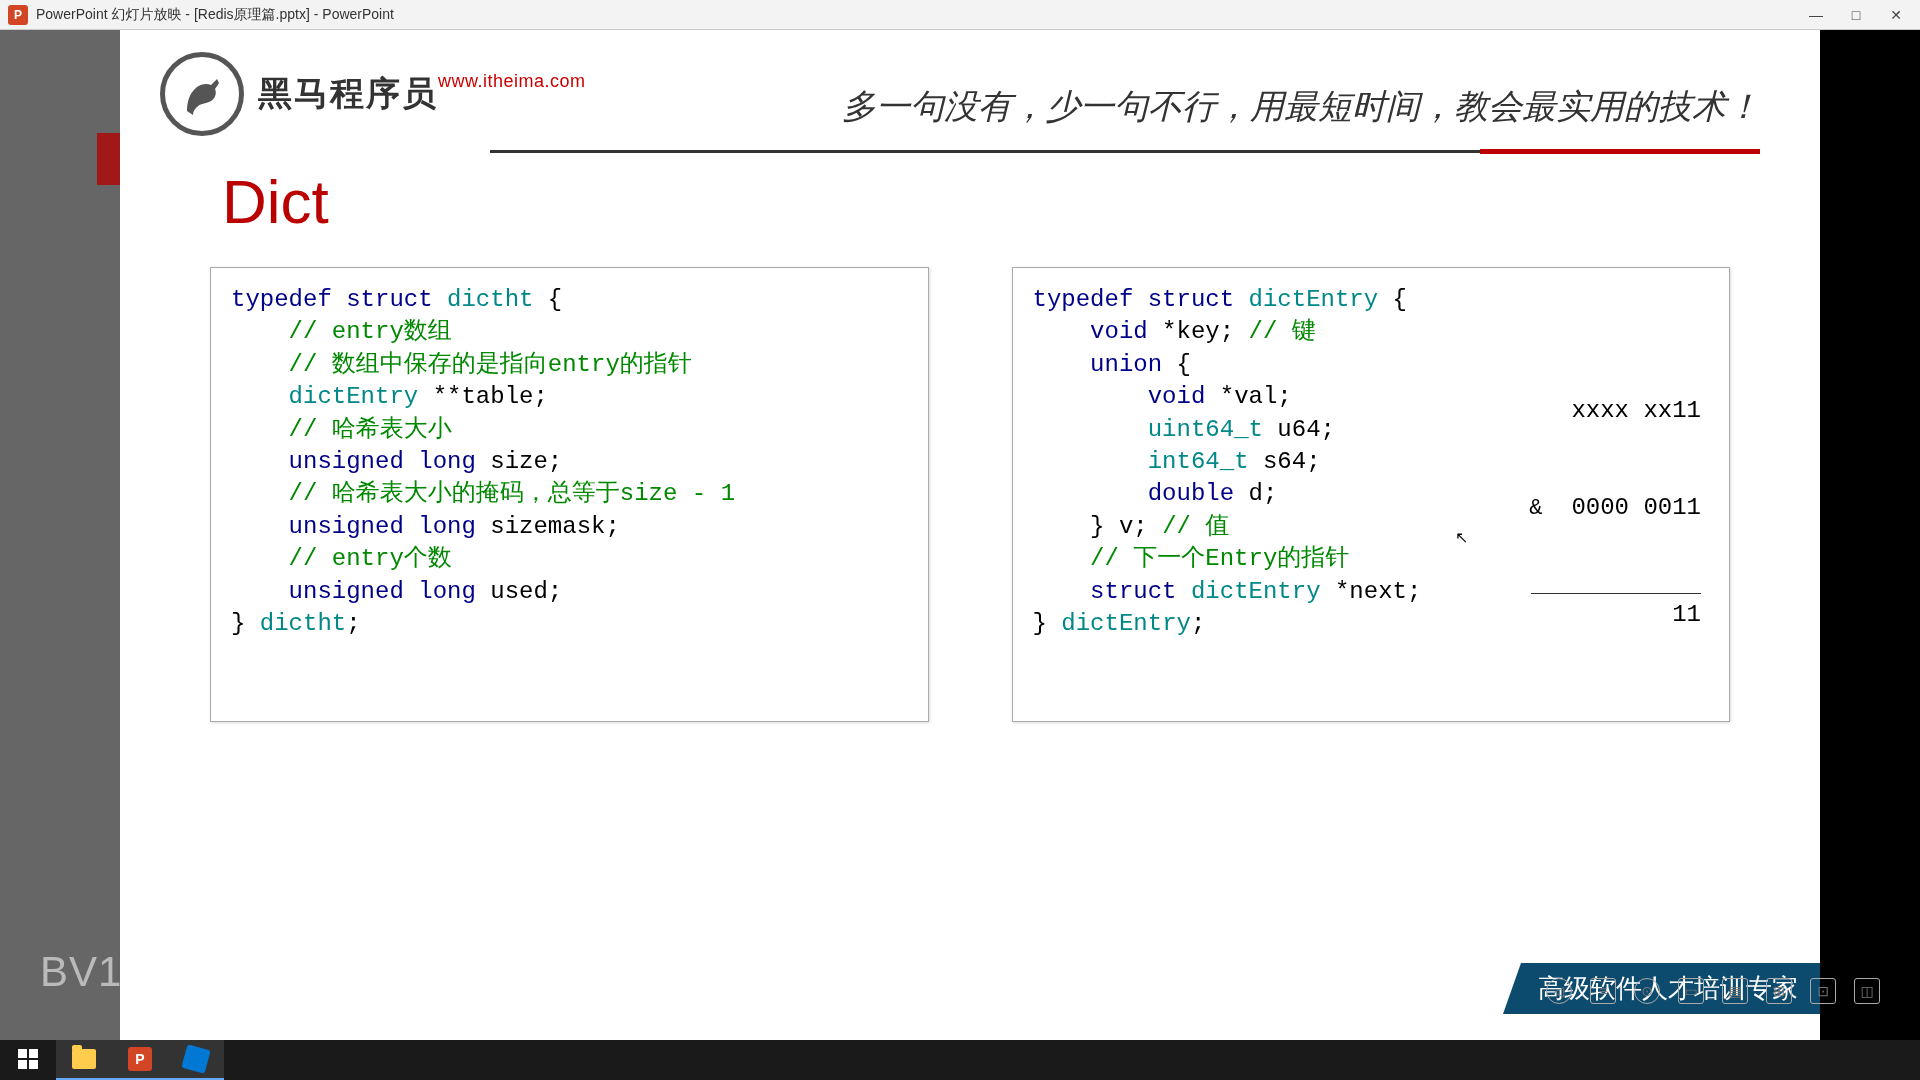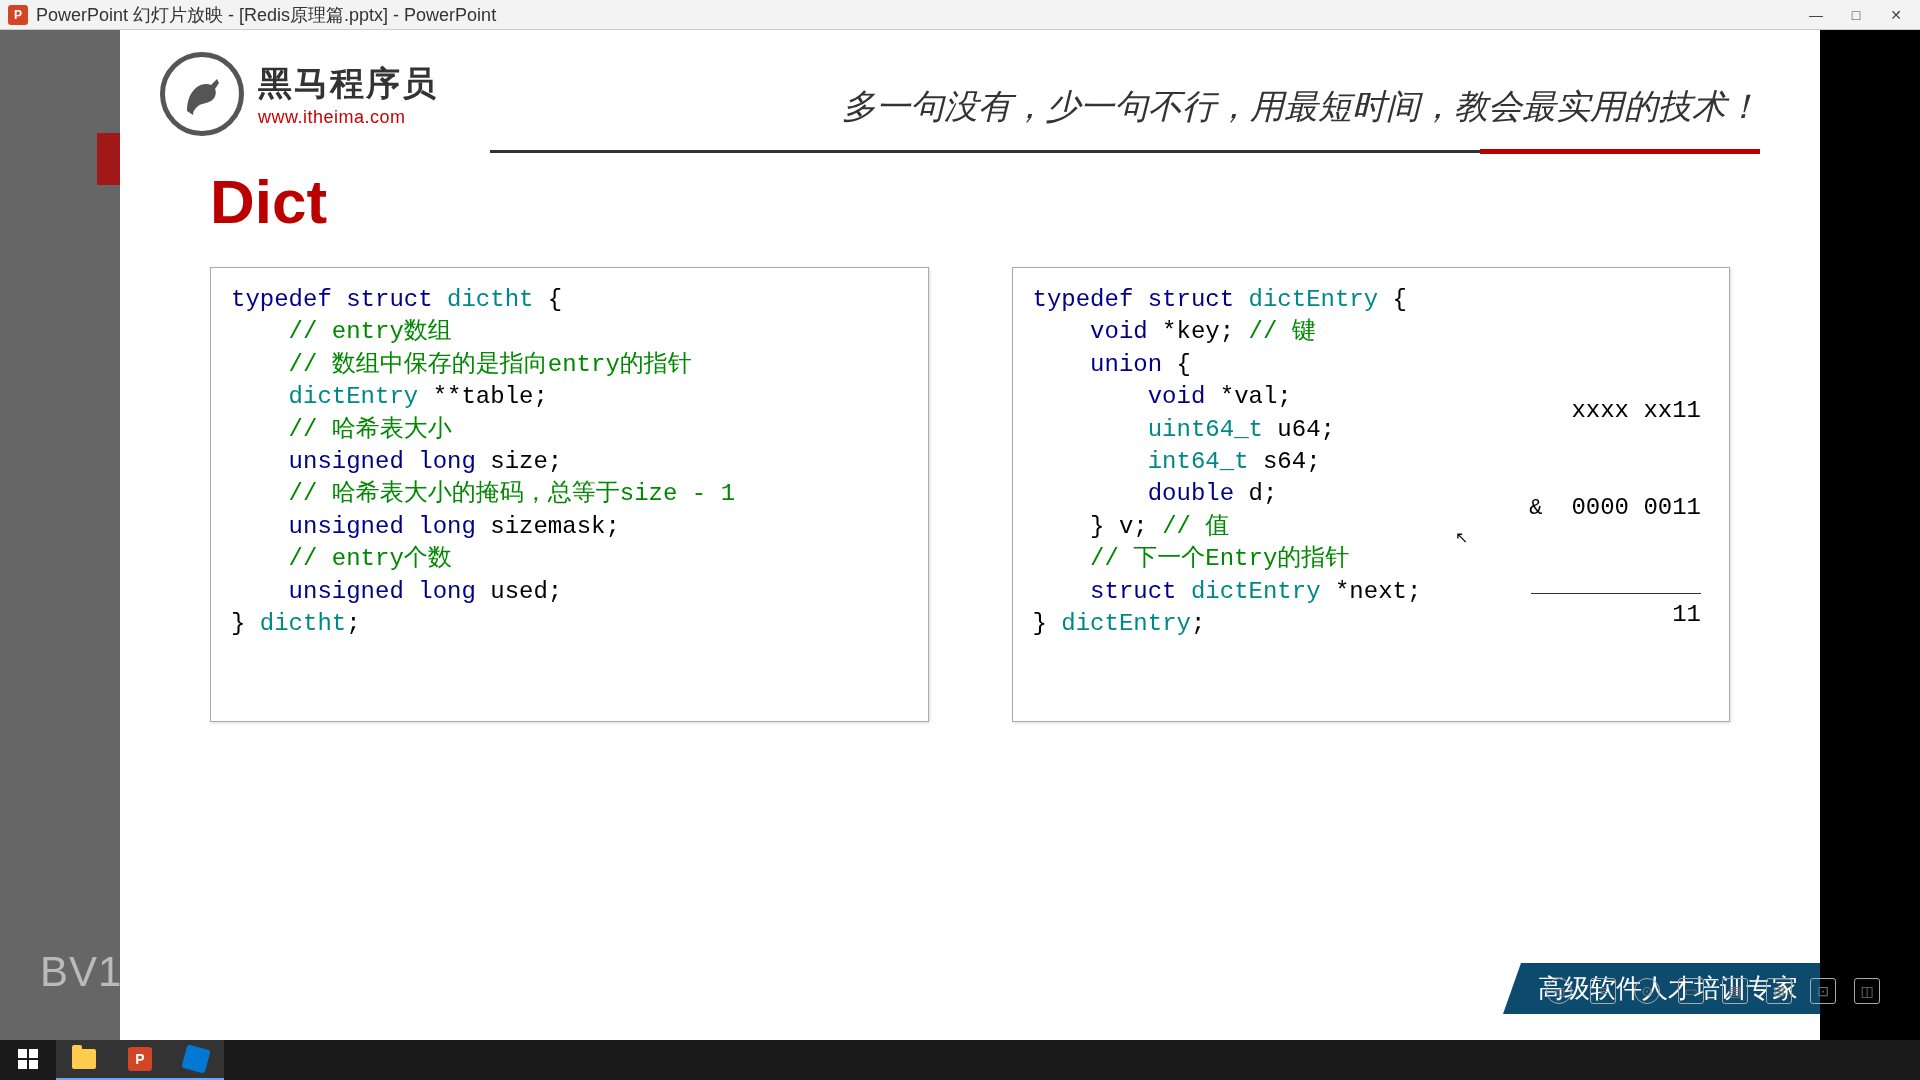--- a/index.html
+++ b/index.html
@@ -1,39 +1,39 @@
 <!DOCTYPE html>
 <html><head>
   <meta charset="utf-8">
   <style>
     *{margin:0;padding:0;box-sizing:border-box}
     html,body{width:1920px;height:1080px;overflow:hidden;font-family:"Microsoft YaHei","SimSun",sans-serif;background:#000}
     .screen{position:relative;width:1920px;height:1080px;background:#000}
     .titlebar{position:absolute;top:0;left:0;right:0;height:30px;background:#f3f3f3;display:flex;align-items:center;padding:0 8px;border-bottom:1px solid #ccc}
     .titlebar-icon{width:20px;height:20px;background:#d24625;border-radius:3px;display:flex;align-items:center;justify-content:center;color:#fff;font-size:12px;font-weight:bold;margin-right:8px}
-    .titlebar-text{font-size:18px;color:#333;flex:1}
+    .titlebar-text{font-size:14px;color:#333;flex:1}
     .win-controls{display:flex;gap:24px;margin-right:8px}
     .win-btn{width:16px;height:16px;display:flex;align-items:center;justify-content:center;color:#444;font-size:14px}
     .presentation{position:absolute;top:30px;left:0;right:0;bottom:40px;background:#000}
     .gutter{position:absolute;top:0;left:0;width:120px;height:100%;background:#666}
     .red-tab{position:absolute;top:103px;left:97px;width:25px;height:52px;background:#a01818}
     .slide{position:absolute;top:0;left:120px;right:100px;bottom:0;background:#fff;padding:0}
     .header{position:relative;padding:22px 60px 0 40px}
     .logo-wrap{display:inline-flex;align-items:center;gap:14px}
     .logo-circle{width:84px;height:84px;border:5px solid #555;border-radius:50%;position:relative;display:flex;align-items:center;justify-content:center}
     .horse{width:50px;height:50px;position:relative}
     .horse svg{width:100%;height:100%}
-    .logo-text{display:flex;flex-direction:column}
+    .logo-text{display:flex;flex-direction:row}
     .logo-cn{font-size:34px;font-weight:bold;color:#333;letter-spacing:2px}
     .logo-url{font-size:18px;color:#c00;letter-spacing:.5px}
     .slogan{position:absolute;right:60px;top:54px;font-size:34px;color:#333;font-style:italic;font-family:'KaiTi','STKaiti',serif}
     .header-line{position:absolute;left:370px;right:60px;top:120px;height:3px;background:#333}
     .header-line::after{content:'';position:absolute;right:0;top:-1px;width:280px;height:5px;background:#b00}
     .body{padding:30px 90px 0 90px}
-    .title{font-size:62px;font-weight:bold;color:#b00;margin-bottom:30px;margin-left:0}
+    .title{font-size:62px;font-weight:normal;color:#b00;margin-bottom:30px;margin-left:12px}
     .code-row{display:flex;gap:83px;margin-bottom:40px}
     .code-box{flex:1;border:1px solid #aaa;box-shadow:1px 1px 3px rgba(0,0,0,.15);padding:16px 20px;font-family:'Consolas','Courier New',monospace;font-size:24px;line-height:1.35;white-space:pre;position:relative}
     .kw{color:#008}
     .typ{color:#088}
     .cm{color:#080}
     .bitcalc{position:absolute;top:62px;right:28px;font-family:'Courier New',monospace;font-size:24px;text-align:right}
     .bitrow{line-height:1.35}
     .bitop{font-size:22px}
     .bitline{border-top:1.5px solid #333;margin-top:4px;padding-top:5px;width:170px;margin-left:auto;text-align:right}
     .explain{font-size:32px;color:#222;line-height:1.65;letter-spacing:1px}

